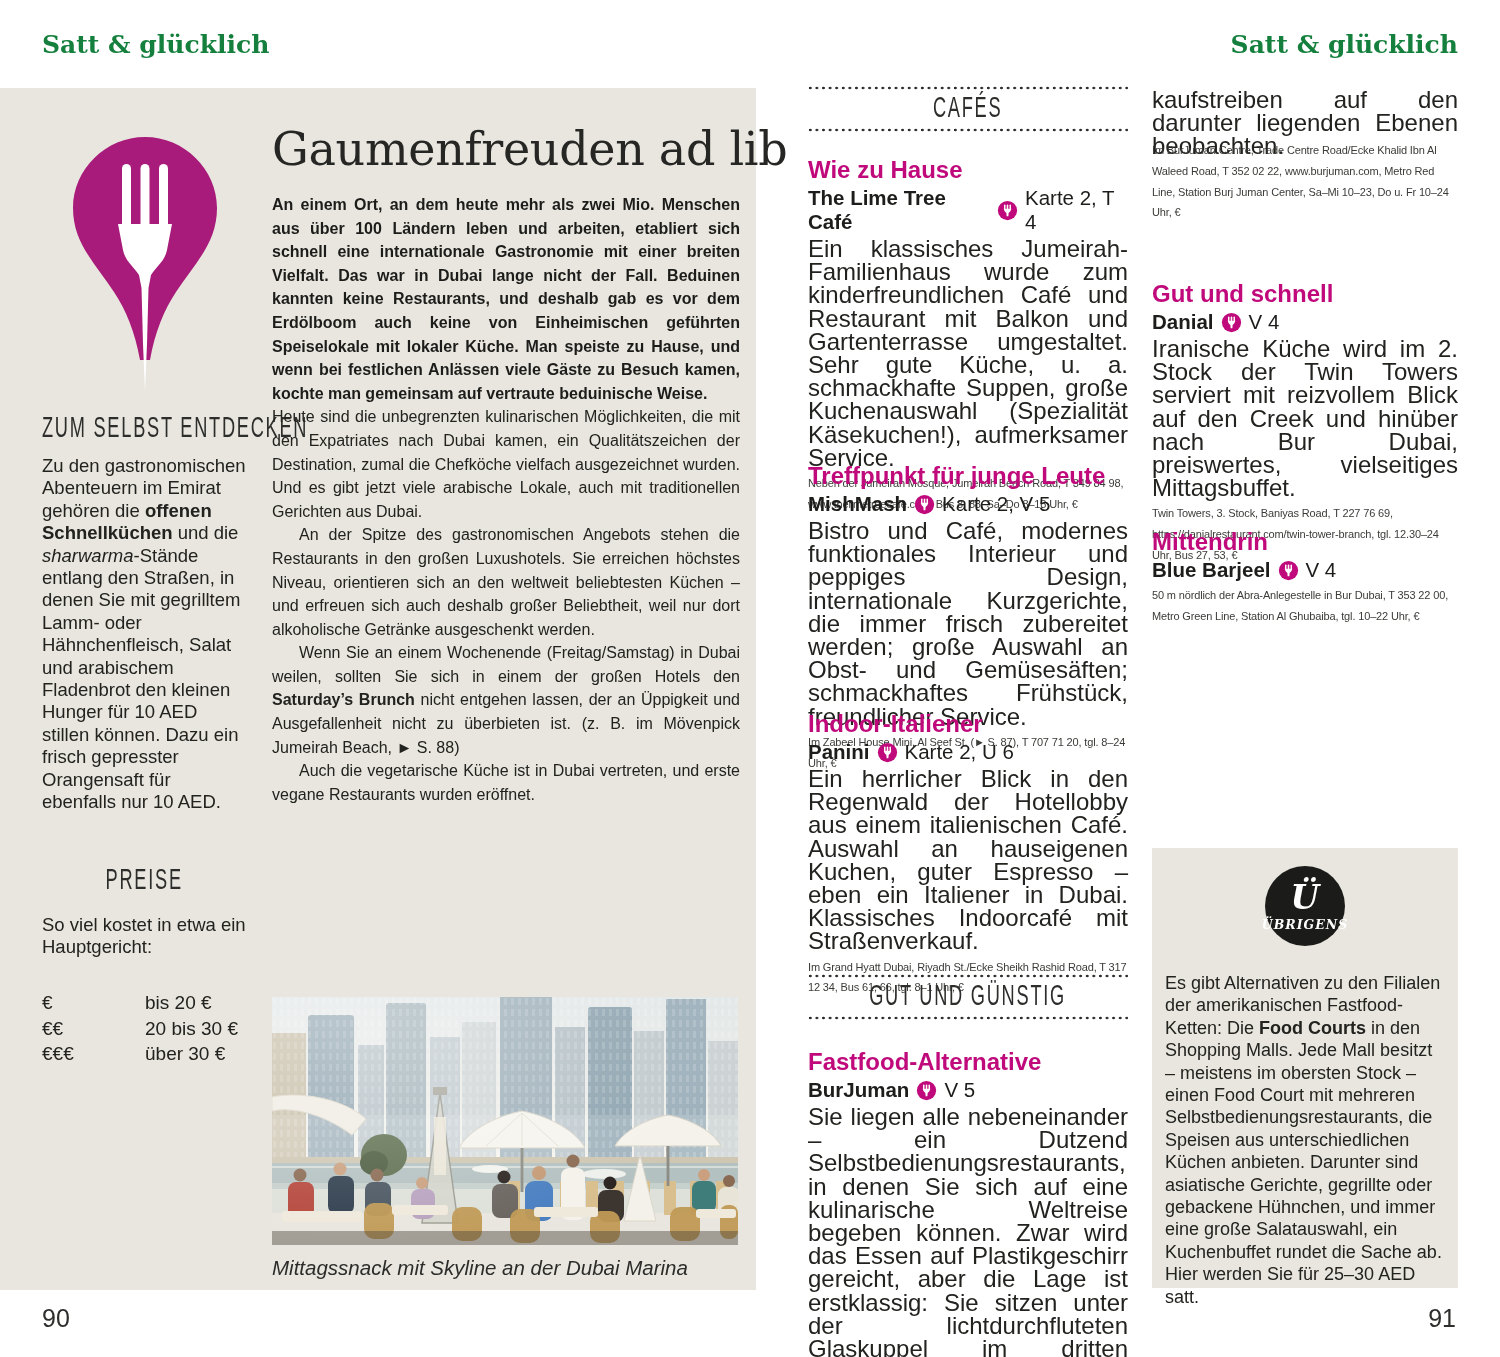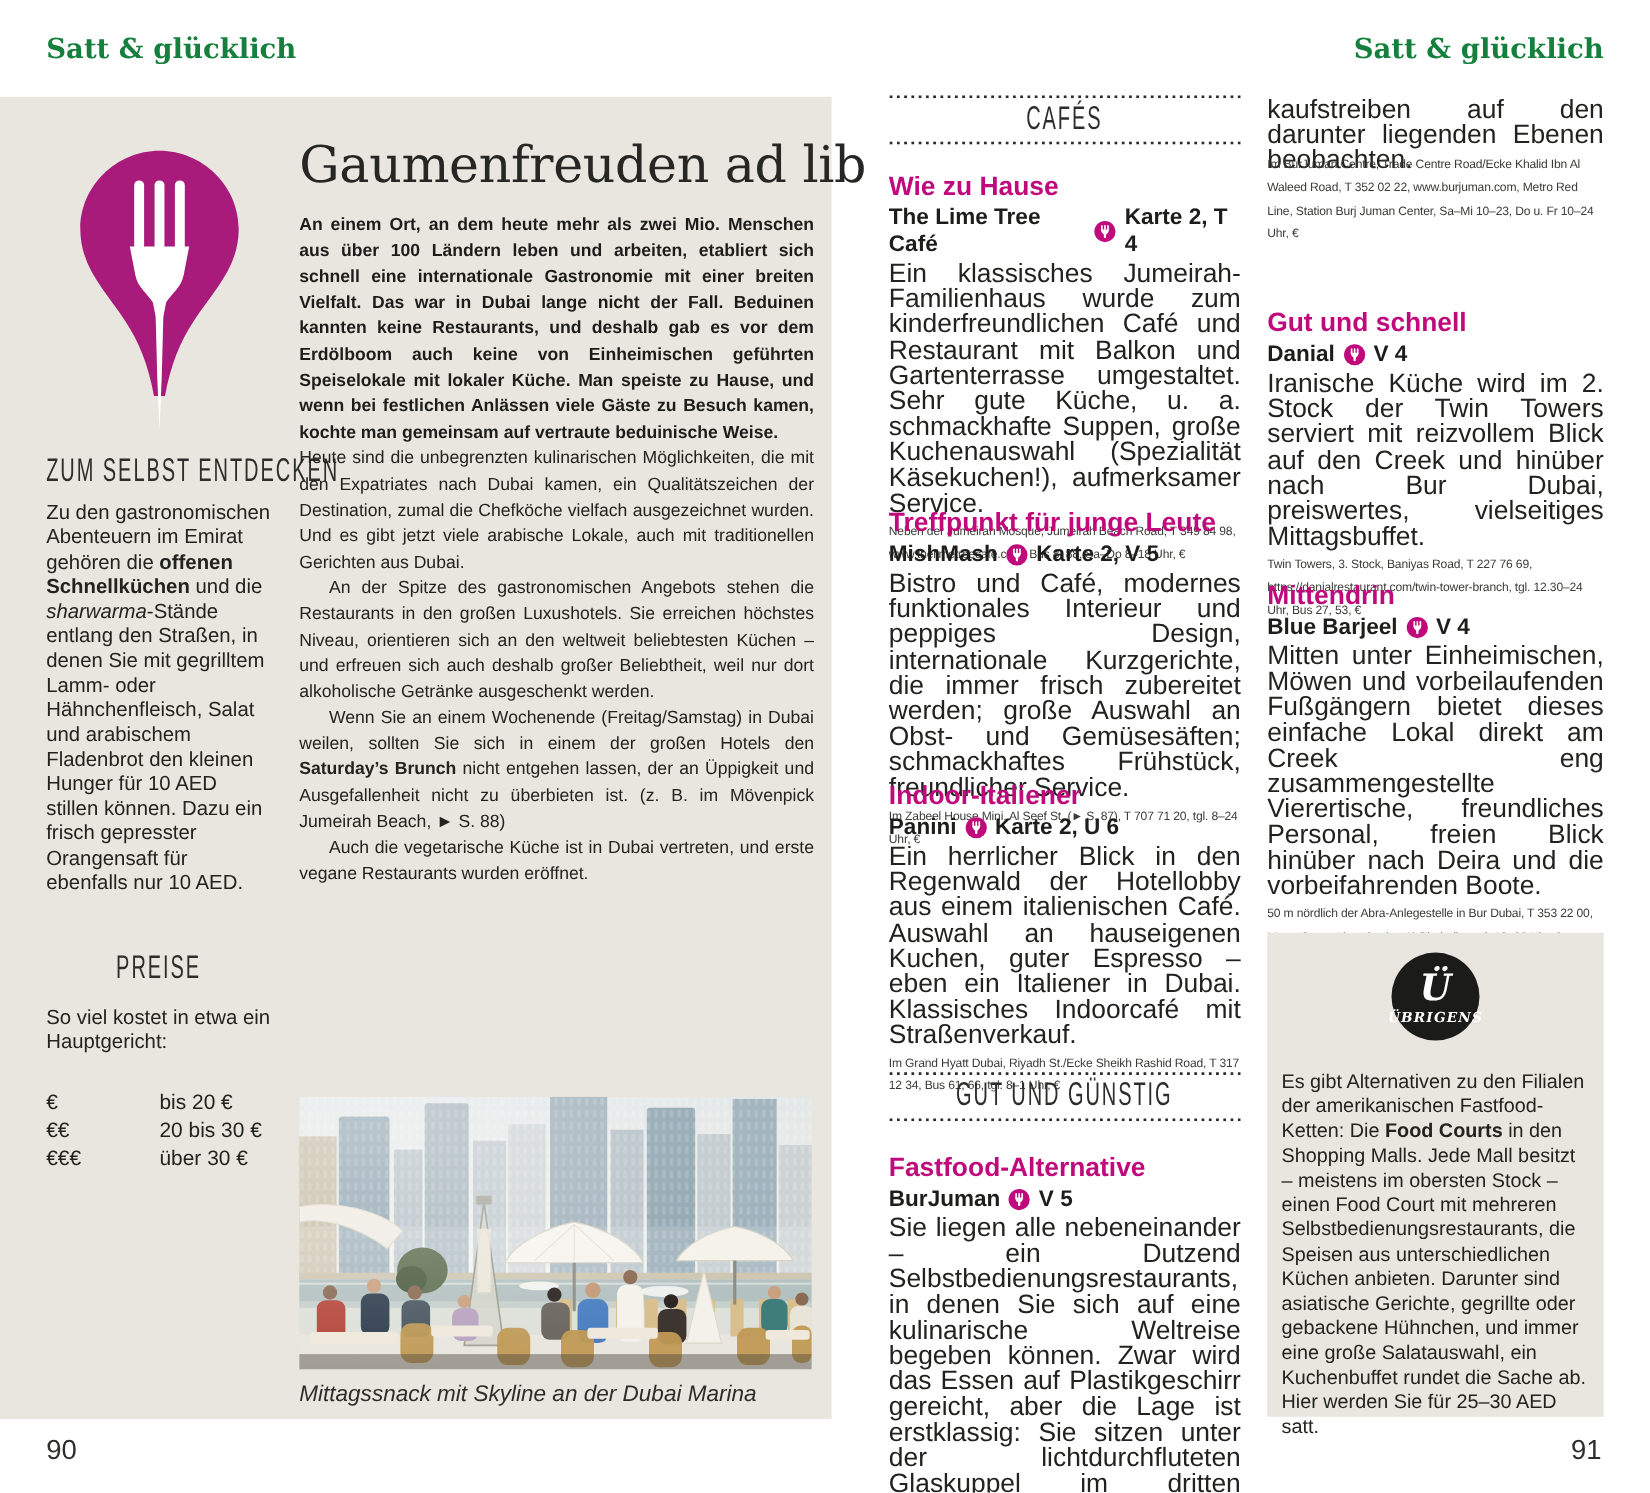--- a/index.html
+++ b/index.html
@@ -36,21 +36,21 @@
   .article p.b{font-weight:700;color:#1c1c1a;}
   .article p.ind{text-indent:27px;}
   .caption{font-style:italic;font-size:20.5px;color:#2c2c2a;}
 
   .drule{height:4px;background-image:radial-gradient(circle at 2px 2px,#2b2b29 1.35px,transparent 1.6px);
          background-size:6.6px 4px;background-repeat:repeat-x;}
 
   .listing .cat{font-size:24px;font-weight:700;color:var(--accent);margin-bottom:2px;}
   .nameline{display:flex;align-items:center;gap:7px;font-size:20.5px;color:var(--ink);margin-bottom:3px;}
   .nm{font-weight:700;}
-  .mapref{font-weight:700;}
+  .mapref{font-weight:400;}
   .forkdot{flex:0 0 auto;display:block;}
   .lbody{font-size:24px;line-height:23.2px;text-align:justify;color:var(--body);margin-bottom:4px;}
   .linfo{font-size:11px;line-height:20.8px;color:var(--info);letter-spacing:-.15px;}
 
   .ubox{background:var(--beige);}
   .ubadge{position:absolute;border-radius:50%;background:#1b1b19;color:#fff;display:flex;flex-direction:column;
           align-items:center;justify-content:center;font-family:"DejaVu Serif",serif;font-style:italic;}
   .ubadge .ult{font-size:33px;font-weight:700;line-height:1;}
   .ubadge .ulb{font-size:12.5px;font-weight:700;letter-spacing:1px;margin-top:3px;}
   .utext{position:absolute;font-size:18px;line-height:22.4px;color:var(--body);}
@@ -337,21 +337,20 @@
         <circle cx="12" cy="12" r="11" style="fill:var(--accent)"></circle>
         <g fill="#fff">
             <rect x="8" y="5.2" width="1.7" height="5.5" rx=".85"></rect>
             <rect x="11.15" y="5.2" width="1.7" height="5.5" rx=".85"></rect>
             <rect x="14.3" y="5.2" width="1.7" height="5.5" rx=".85"></rect>
             <path d="M7.6 10 H16.4 L15.4 12.6 C15 13.6 13.9 14.1 13.3 14.9 L13 18.6 H11 L10.7 14.9 C10.1 14.1 9 13.6 8.6 12.6 Z"></path>
           </g>
       </svg>
       <span class="mapref">V 4</span>
     </div>
-    <div class="lbody">Mitten unter Einheimischen, Möwen und vorbeilaufenden Fußgängern bietet dieses einfache Lokal direkt am Creek eng zusammengestellte Vierertische, freundliches Personal, freien Blick hinüber nach Deira und die vorbeifahrenden Boote.</div>
     <div class="linfo">50 m nördlich der Abra-Anlegestelle in Bur Dubai, T 353 22 00, Metro Green Line, Station Al Ghubaiba, tgl. 10–22 Uhr, €</div>
   </div>
 
   <div class="ubox" style="left:1152px;top:848px;width:306px;height:440px">
     <div class="ubadge" style="left:113px;top:18px;width:80px;height:80px">
       <div class="ult">Ü</div>
       <div class="ulb">ÜBRIGENS</div>
     </div>
     <div class="utext" style="left:13px;right:15px;top:124px">Es gibt Alternativen zu den Filialen der amerikanischen Fastfood-Ketten: Die <b>Food Courts</b> in den Shopping Malls. Jede Mall besitzt – meistens im obersten Stock – einen Food Court mit mehreren Selbstbedienungsrestaurants, die Speisen aus unterschiedlichen Küchen anbieten. Darunter sind asiatische Gerichte, gegrillte oder gebackene Hühnchen, und immer eine große Salatauswahl, ein Kuchenbuffet rundet die Sache ab. Hier werden Sie für 25–30 AED satt.</div>
   </div>

